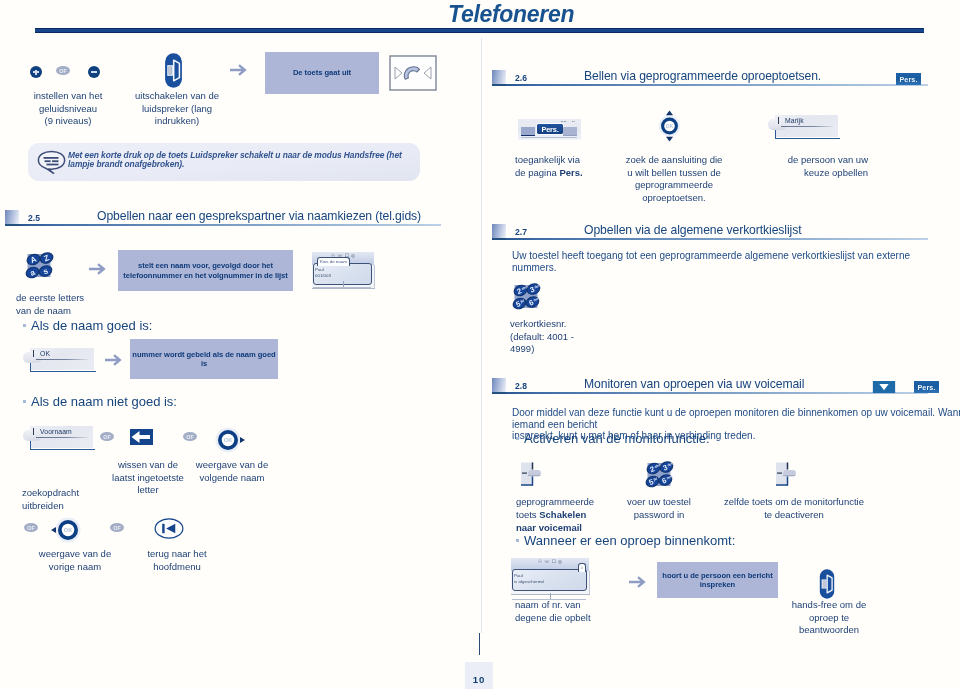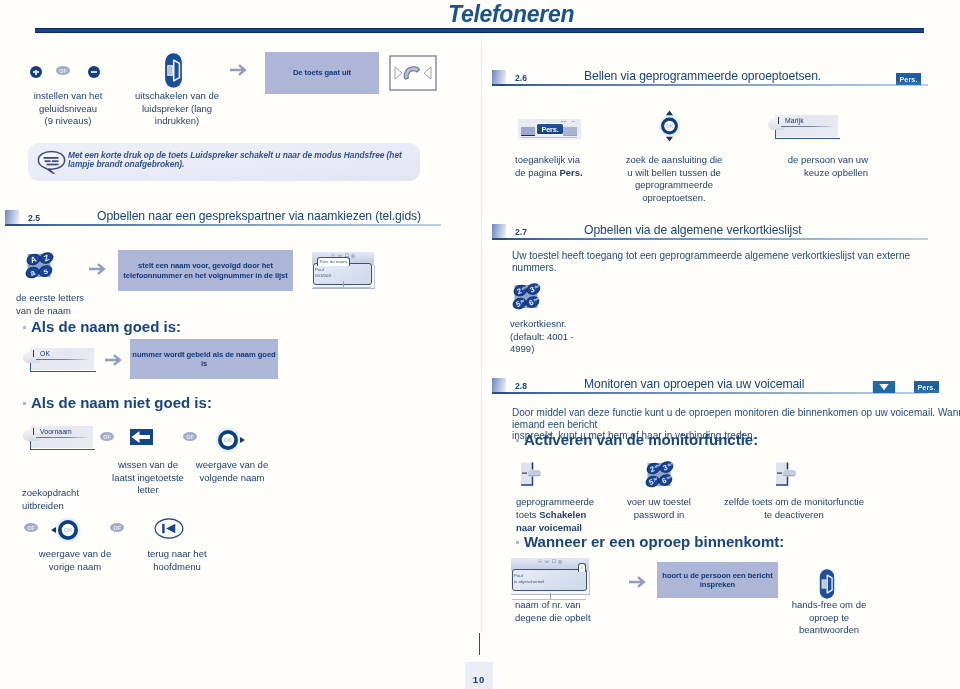--- a/index.html
+++ b/index.html
@@ -23,21 +23,21 @@
   .sec .ttl{position:absolute;left:56px;top:-1px;font-size:12.2px;font-weight:normal;color:#17457e;
      white-space:nowrap;letter-spacing:-0.1px;padding-left:36px;}
   .sec .rule{position:absolute;left:14px;bottom:0;height:1.7px;
      background:linear-gradient(90deg,#2a5893 0%,#3f6ca6 8%,#6e93bf 40%,#a7c1dc 85%,#bdd0e6 100%);}
   .sec .sqrule{position:absolute;left:0;bottom:0;width:14px;height:1.7px;background:#24517f;}
 
   
   .cap{position:absolute;font-size:9.5px;color:#1e4075;line-height:12.6px;text-align:center;white-space:pre-line;}
   .capL{position:absolute;font-size:9.5px;color:#1e4075;line-height:12.6px;text-align:left;white-space:pre-line;}
   .body{position:absolute;font-size:10px;color:#1f4a85;line-height:11.6px;letter-spacing:0.02px;white-space:pre-line;}
-  .bh{position:absolute;font-size:15px;font-weight:bold;color:#17457e;white-space:nowrap;}
+  .bh{position:absolute;font-size:13px;font-weight:normal;color:#17457e;white-space:nowrap;}
   .bh i{display:inline-block;width:3px;height:3px;background:#a8bada;
      vertical-align:3px;margin-right:5px;font-style:normal;}
 
   
   .actbox{position:absolute;background:#aeb6d7;display:flex;align-items:center;
      justify-content:center;text-align:center;}
   .actbox span{font-size:7.6px;font-weight:bold;color:#0f3b7a;line-height:9.4px;
      display:block;padding:0 2px;white-space:pre-line;letter-spacing:-0.05px;}
 
   

